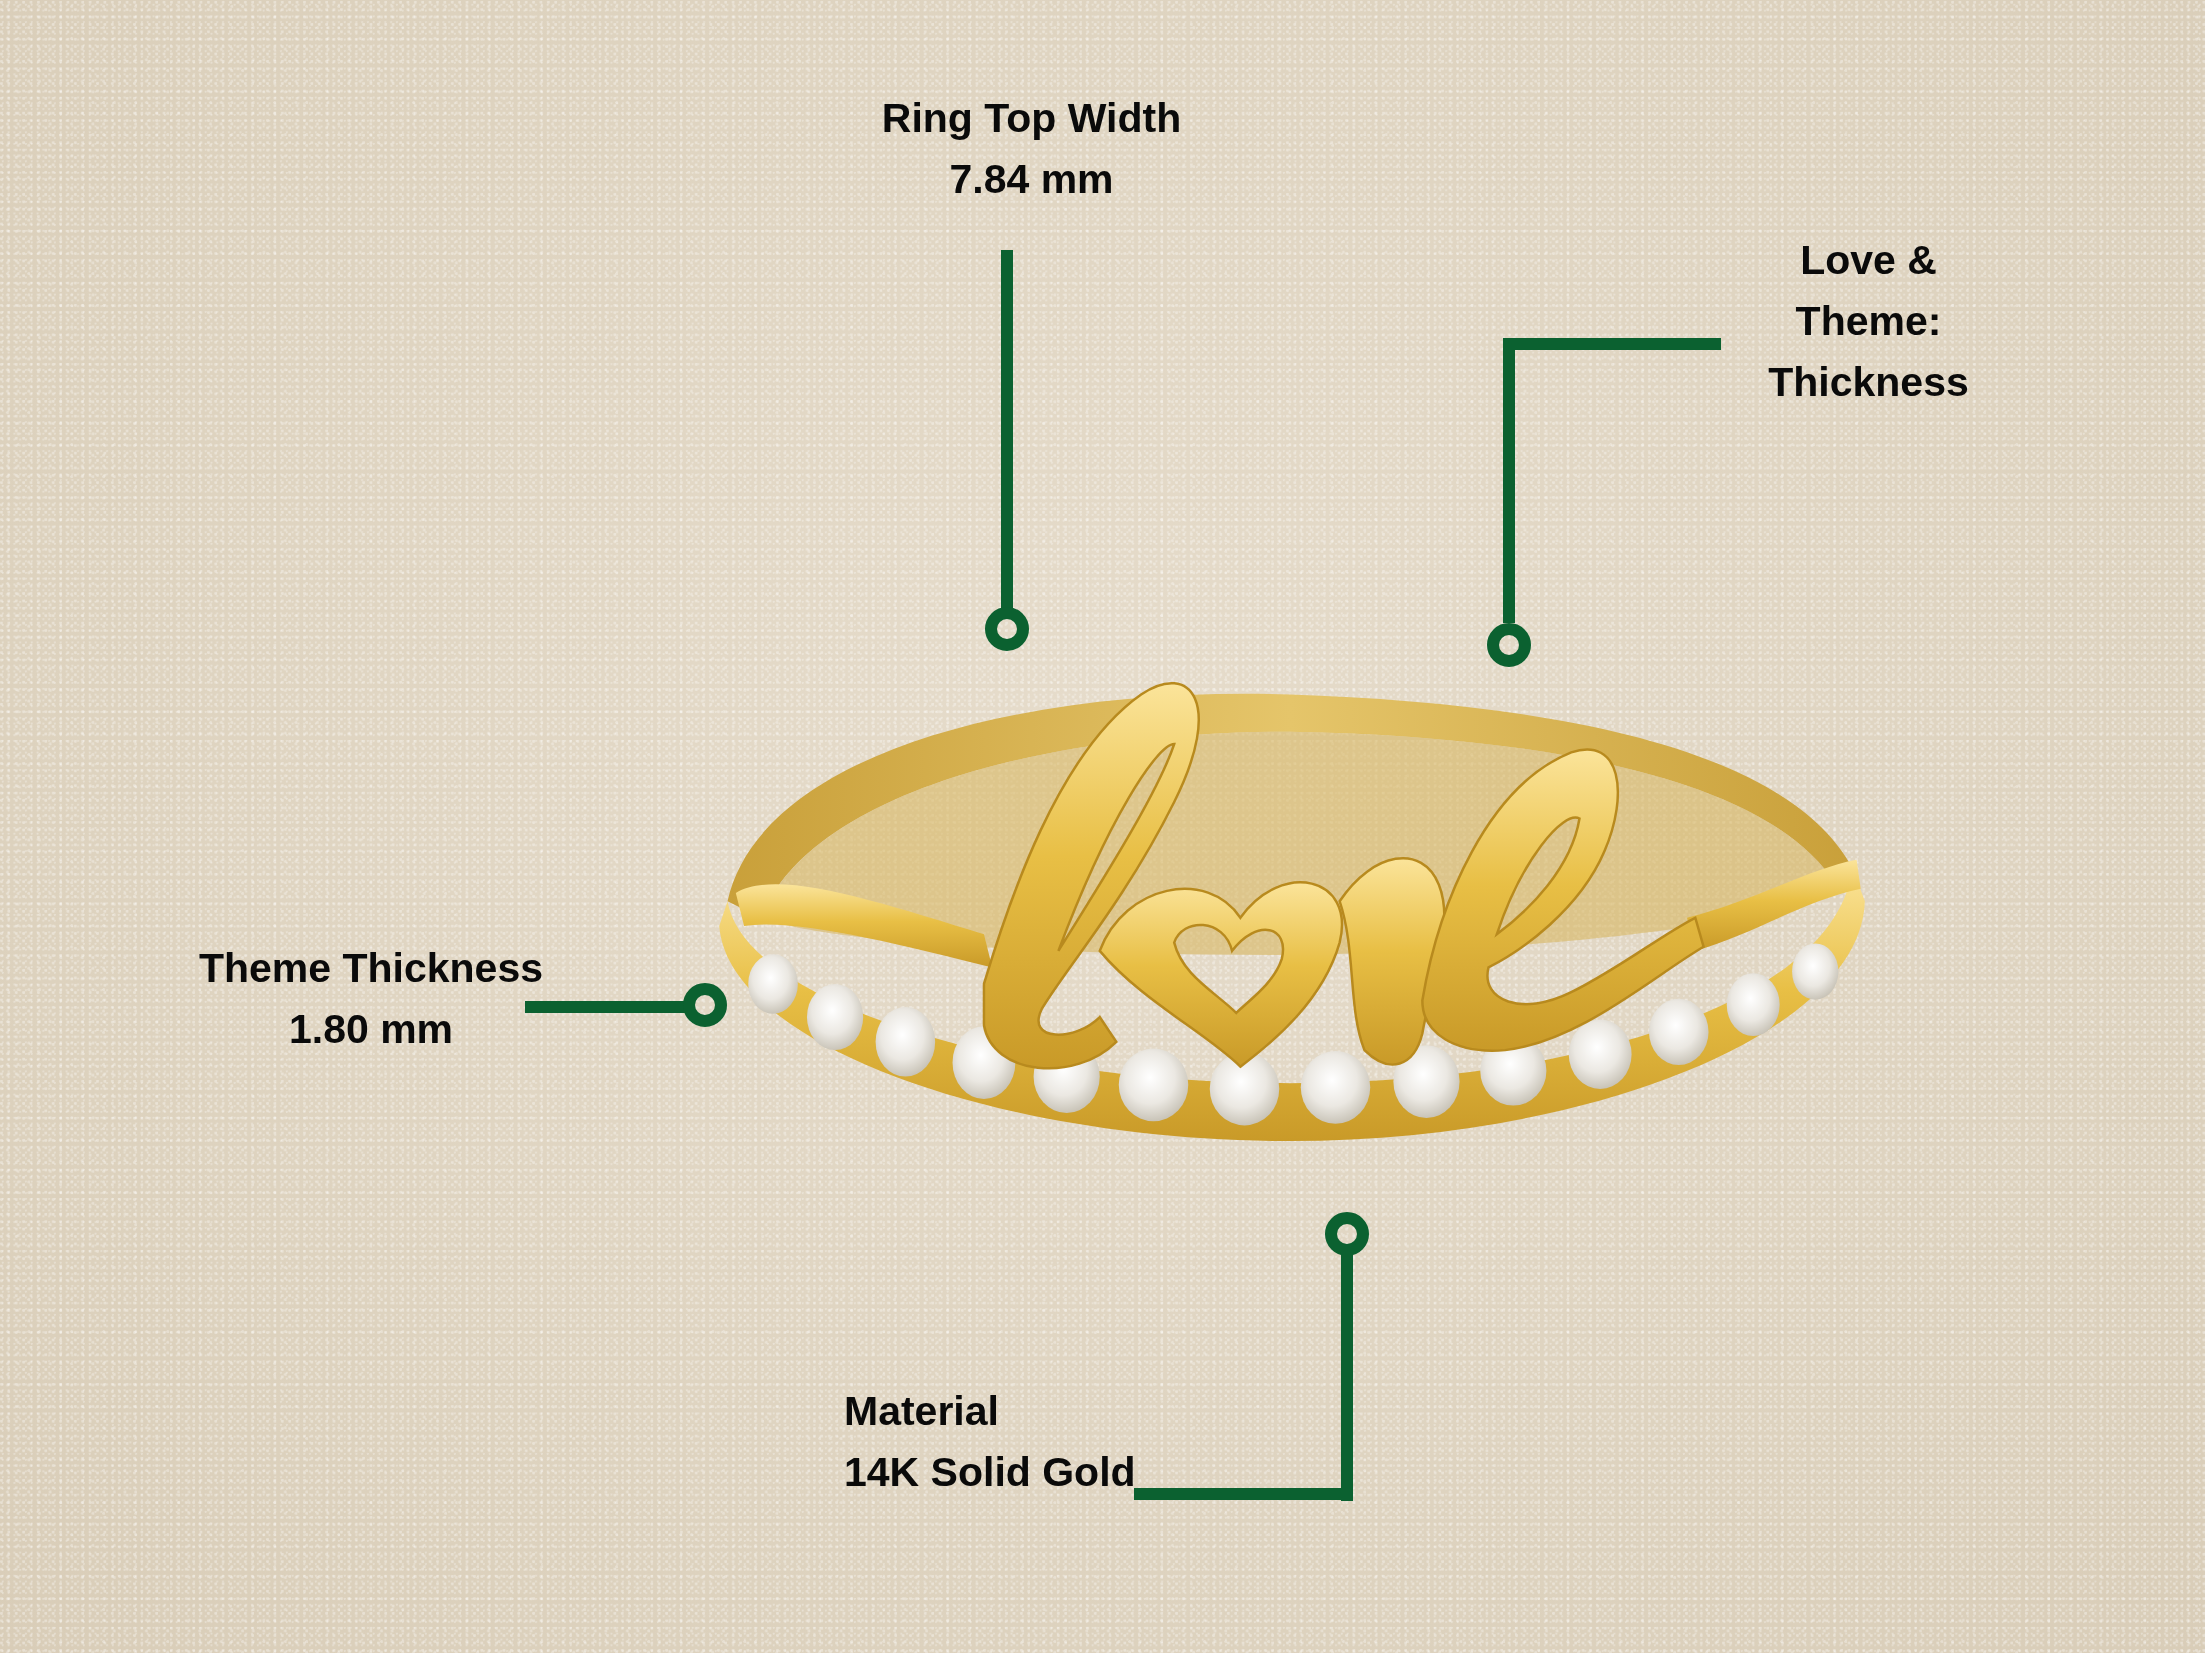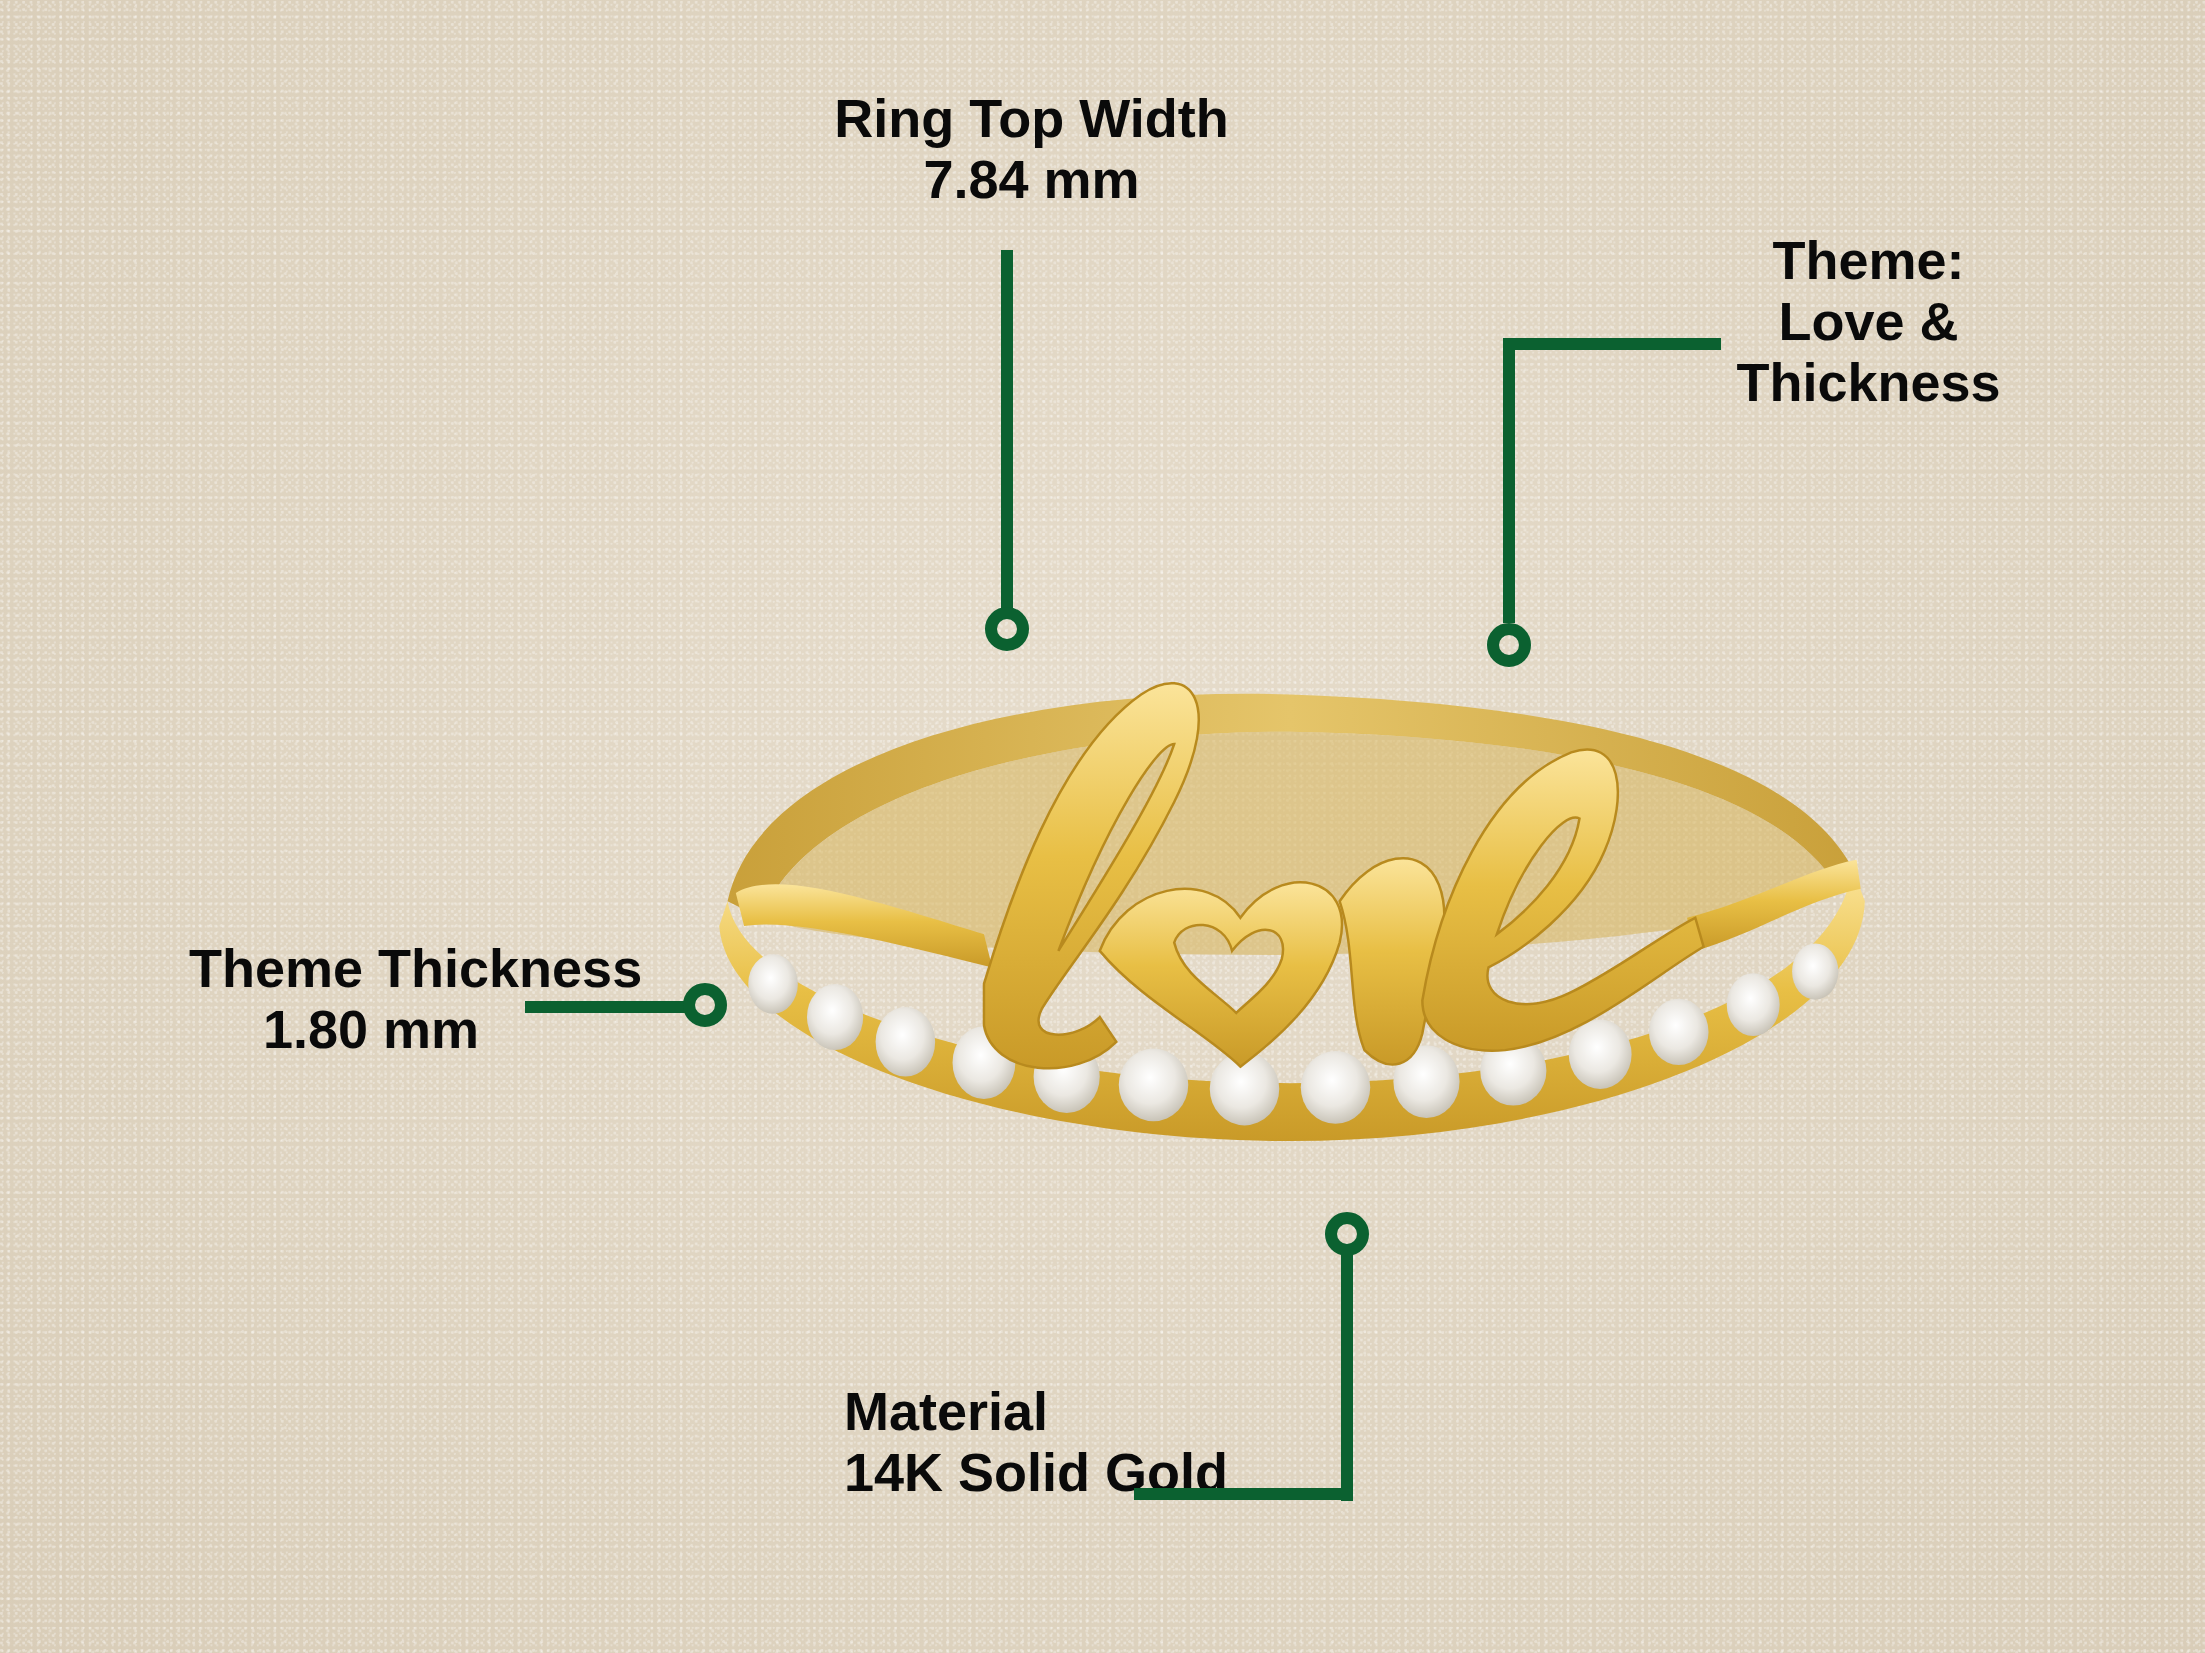--- a/index.html
+++ b/index.html
@@ -8,21 +8,21 @@
       background: #e0d6c4;
       background-image:
         radial-gradient(circle at 20% 30%, rgba(255,255,255,0.35) 0 1.2px, transparent 1.7px),
         radial-gradient(circle at 70% 60%, rgba(255,255,255,0.3) 0 1.2px, transparent 1.7px),
         radial-gradient(circle at 45% 80%, rgba(255,255,255,0.3) 0 0.8px, transparent 1.3px),
         radial-gradient(ellipse at 50% 45%, #e6dccb 0%, #ddd2be 70%, #d9cdb8 100%);
       background-size: 7.4px 7.4px, 10.7px 10.7px, 5.8px 5.8px, 100% 100%;
       font-family: "Liberation Sans", "DejaVu Sans", sans-serif;
     }
     .label {
-      position: absolute; color: #0a0a0a; font-weight: 700; font-size: 54px;
+      position: absolute; color: #0a0a0a; font-weight: 700; font-size: 41px;
       line-height: 61px; white-space: nowrap;
     }
     .label .line { display: block; }
     .center { text-align: center; }
     .left { text-align: left; }
     .leader { position: absolute; background: var(--green); }
     .dot {
       position: absolute; width: 31px; height: 31px; border-radius: 50%;
       border: 12.4px solid var(--green); background: transparent; box-sizing: content-box;
     }
@@ -34,22 +34,22 @@
 <style>:root{--green:#0b6130;}</style>
 
 <div class="label center" style="left:827px; top:88px; width:409px;">
   <span class="line">Ring Top Width</span>
   <span class="line">7.84 mm</span>
 </div>
 <div class="leader" style="left:1001px; top:250px; width:12.4px; height:364px;"></div>
 <div class="dot" style="left:985px; top:607px; width:20px; height:20px;"></div>
 
 <div class="label center" style="left:1728px; top:230px; width:281px;">
+  <span class="line">Love &amp;</span>
   <span class="line">Theme:</span>
-  <span class="line">Love &amp;</span>
   <span class="line">Thickness</span>
 </div>
 <div class="leader" style="left:1503px; top:338px; width:218px; height:12.4px;"></div>
 <div class="leader" style="left:1503px; top:338px; width:12.4px; height:285px;"></div>
 <div class="dot" style="left:1487px; top:623px; width:20px; height:20px;"></div>
 
 <div class="label center" style="left:189px; top:938px; width:364px;">
   <span class="line">Theme Thickness</span>
   <span class="line">1.80 mm</span>
 </div>

